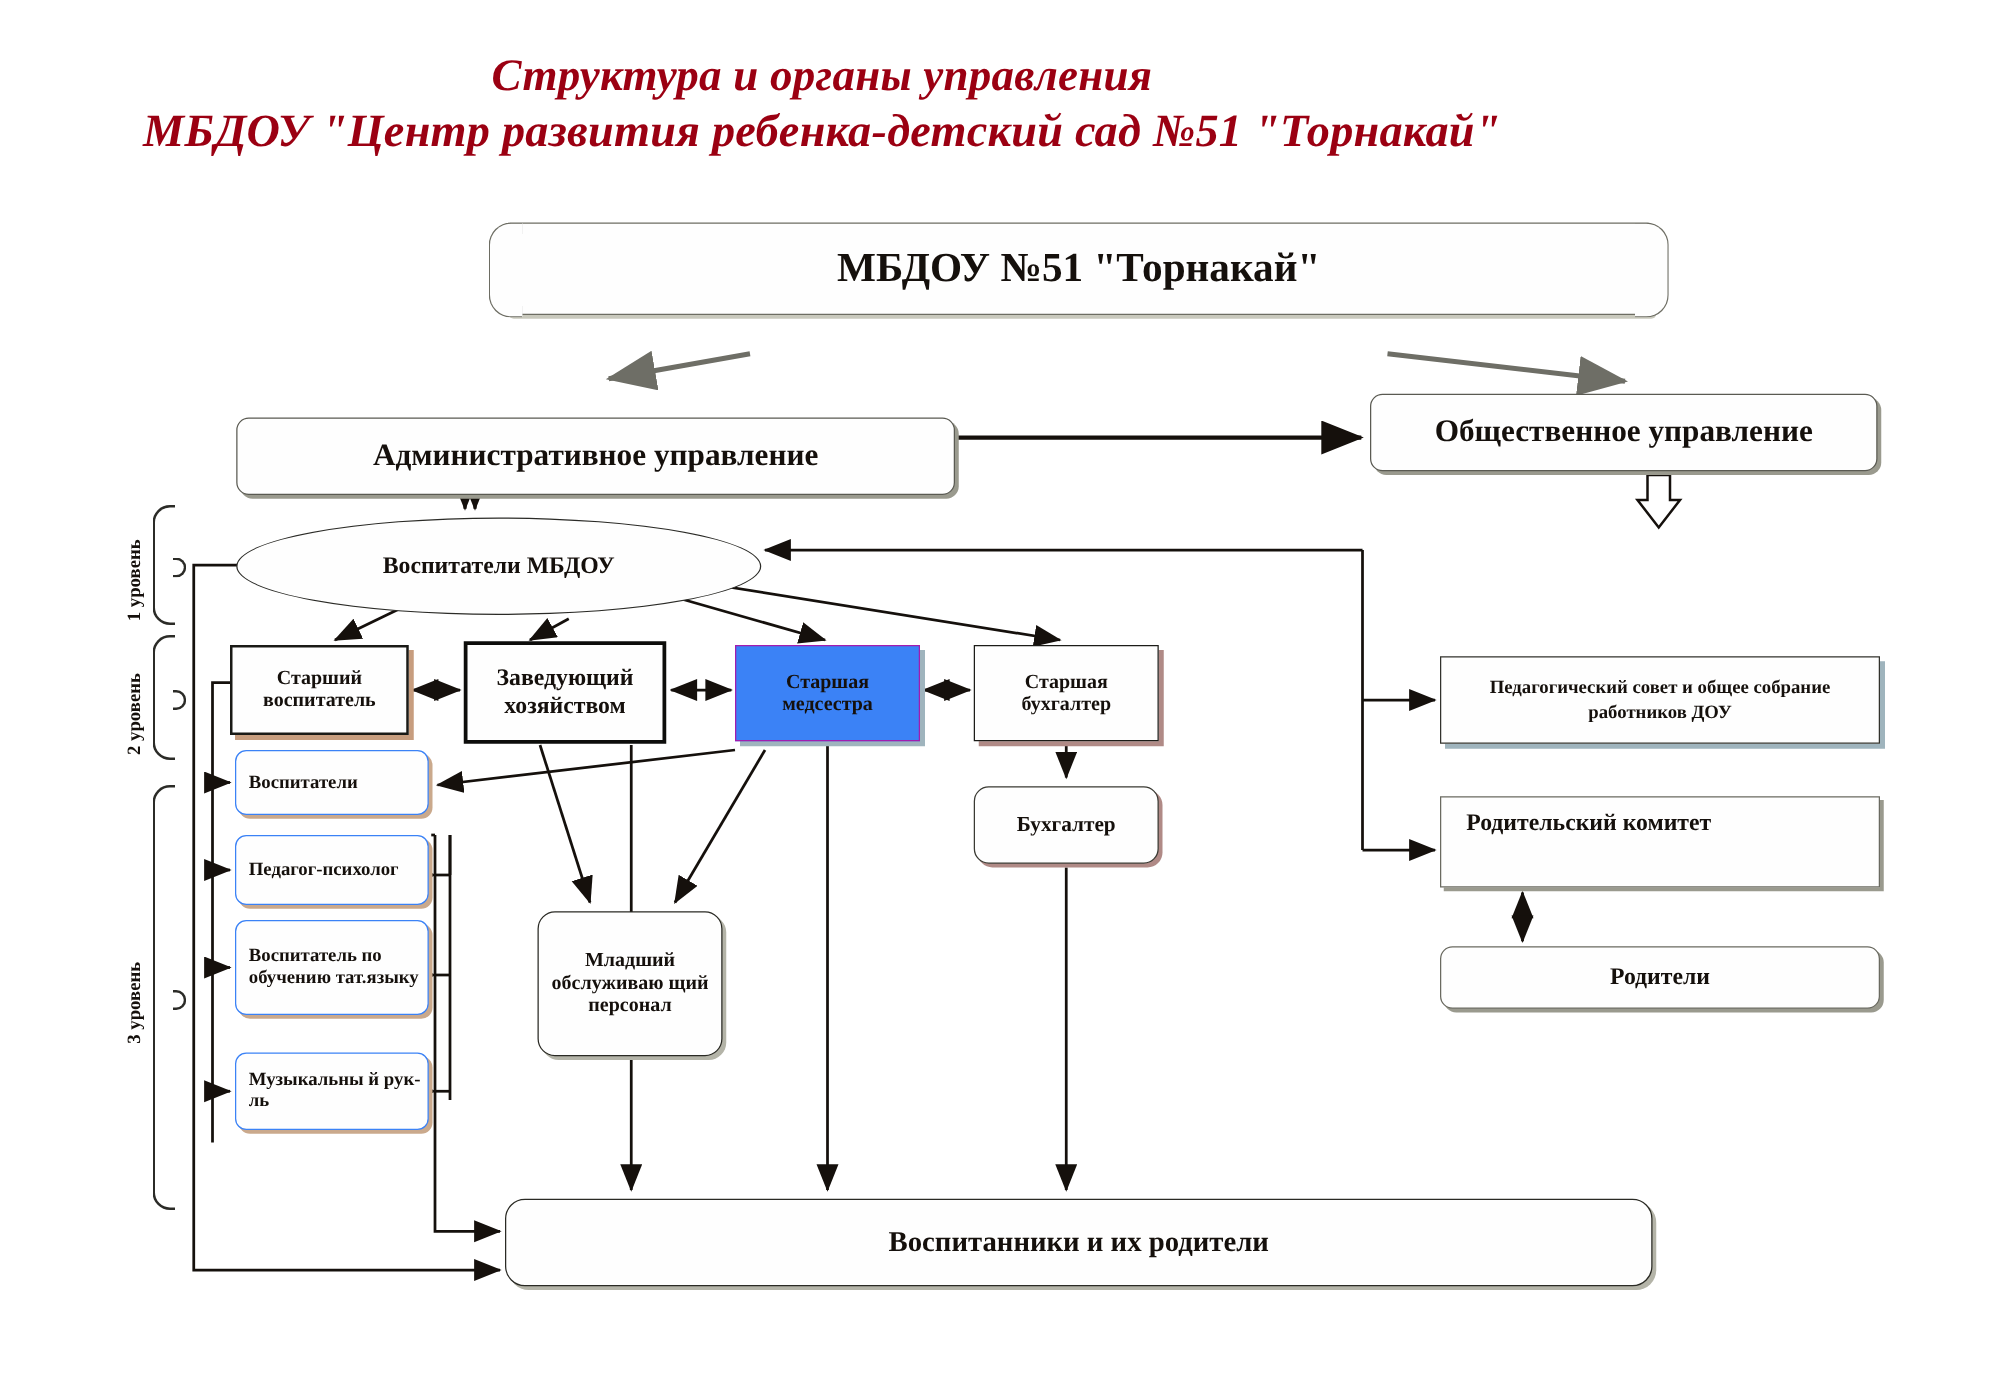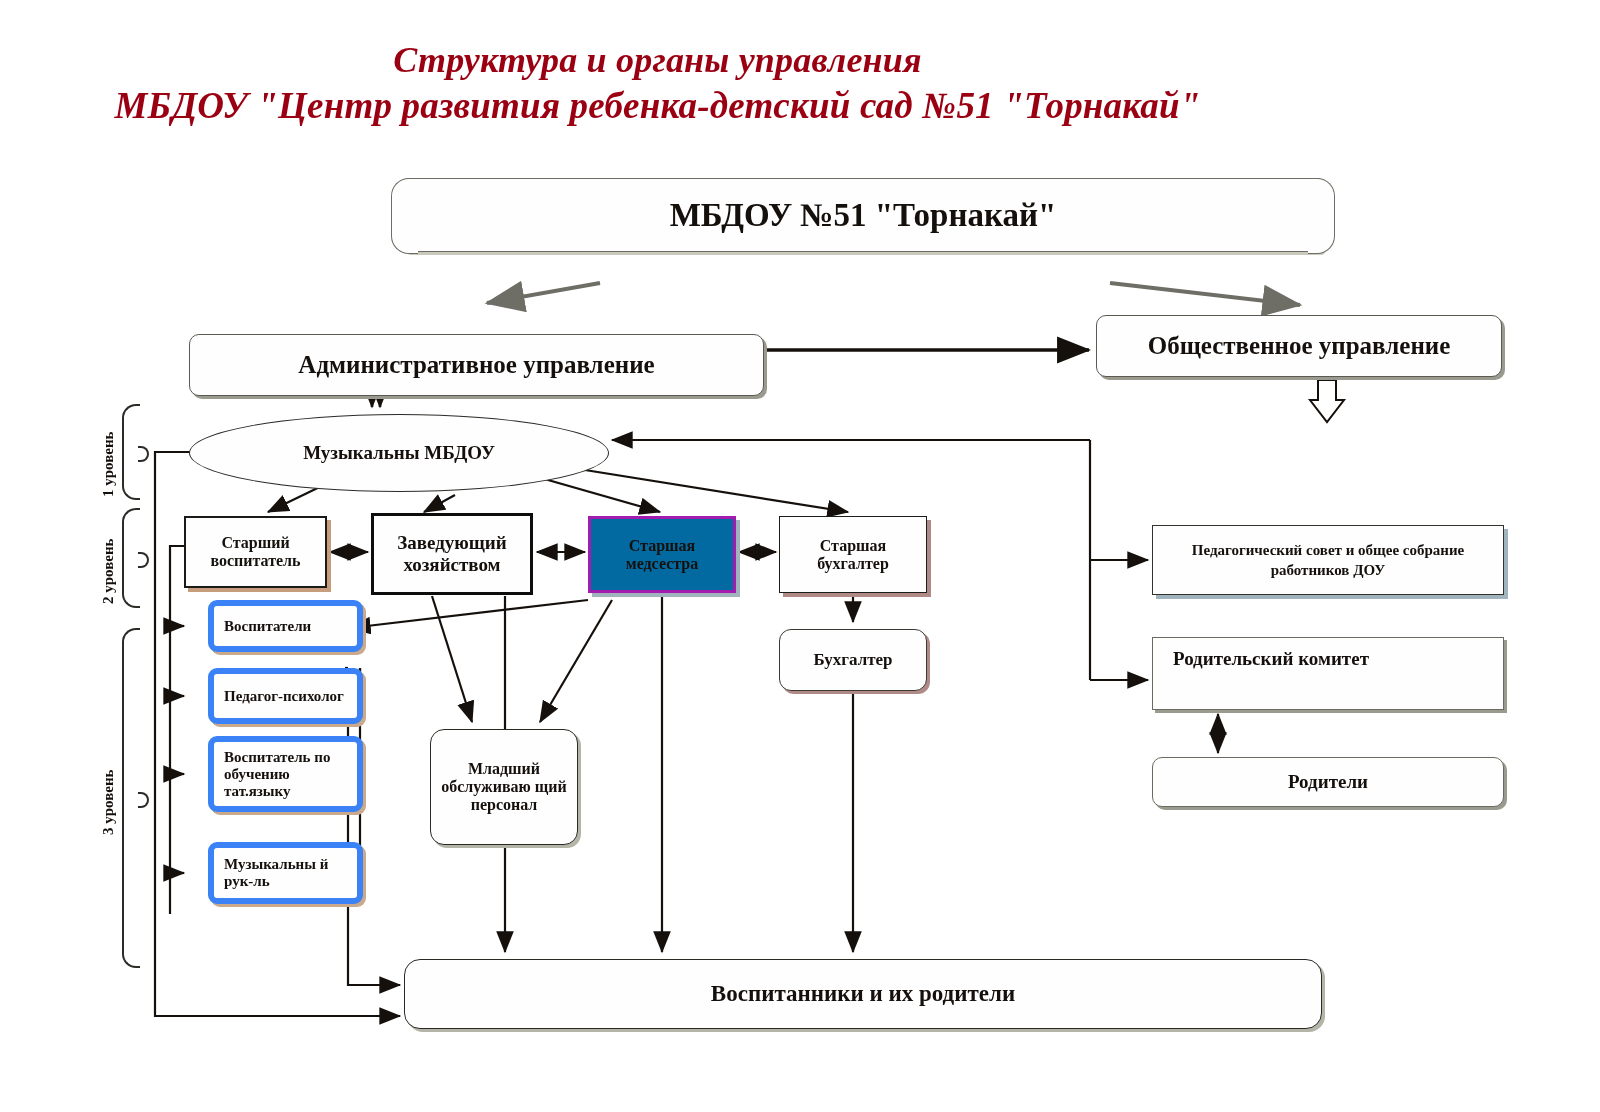--- a/index.html
+++ b/index.html
@@ -83,39 +83,38 @@
     border:2px solid #1a1a16; font-size:16px;
     box-shadow:4px 4px 0 0 #c79d7e;
     align-items:center;
   }
   .n-econom {
     left:371px; top:513px; width:162px; height:82px;
     border:3px solid #0d0d0b; font-size:19px;
   }
   .n-nurse {
     left:588px; top:516px; width:148px; height:77px;
-    background:#0369a1;
-    border:3px solid #a21caf; font-size:16px;
+    background:#3b82f6;
+    border:1px solid #a21caf; font-size:16px;
     box-shadow:4px 4px 0 0 #9fb4bd;
   }
   .n-chiefacc {
     left:779px; top:516px; width:148px; height:77px;
     border:1px solid #1c1c18; font-size:16px;
     box-shadow:4px 4px 0 0 #b08a86;
   }
 
   
   .stackbox {
     left:188px; width:155px;
-    border:6px solid #3b82f6; border-radius:9px;
+    border:1px solid #3b82f6; border-radius:9px;
     font-size:15px; text-align:left;
     justify-content:flex-start;
     box-shadow:3px 3px 0 0 #caa98c;
     padding-left:10px;
-    margin-left:20px;
   }
   .stackbox .lbl { text-align:left; padding:0; }
   .n-teachers  { top:600px; height:52px; }
   .n-psych     { top:668px; height:56px; }
   .n-tatar     { top:736px; height:76px; }
   .n-music     { top:842px; height:62px; }
 
   .n-junior {
     left:430px; top:729px; width:148px; height:116px;
     border:1px solid #2a2a24; border-radius:14px; font-size:16px;
@@ -282,21 +281,21 @@
 
   <div class="node mgmt-left">
     <span class="lbl">Административное  управление</span>
   </div>
 
   <div class="node mgmt-right">
     <span class="lbl">Общественное управление</span>
   </div>
 
   <div class="node ellipse">
-    <span class="lbl">Музыкальны МБДОУ</span>
+    <span class="lbl">Воспитатели МБДОУ</span>
   </div>
 
   <div class="node n-senior">
     <span class="lbl">Старший воспитатель</span>
   </div>
 
   <div class="node n-econom">
     <span class="lbl">Заведующий хозяйством</span>
   </div>
 

